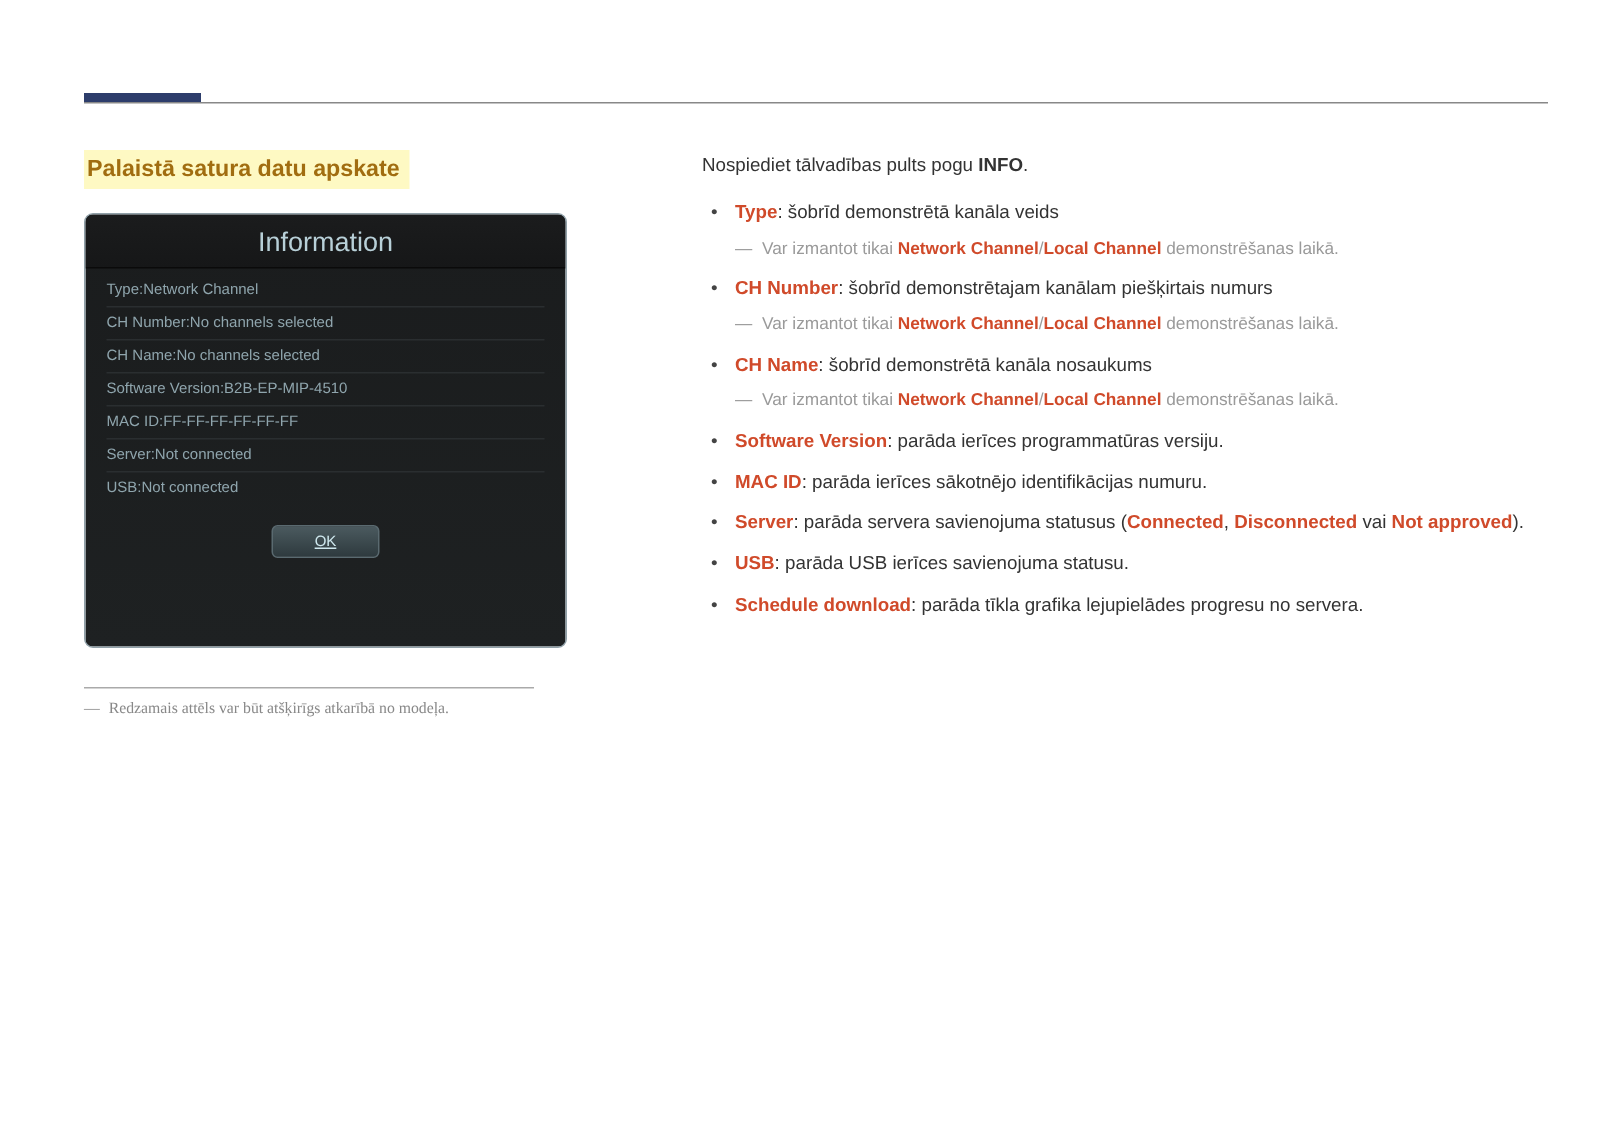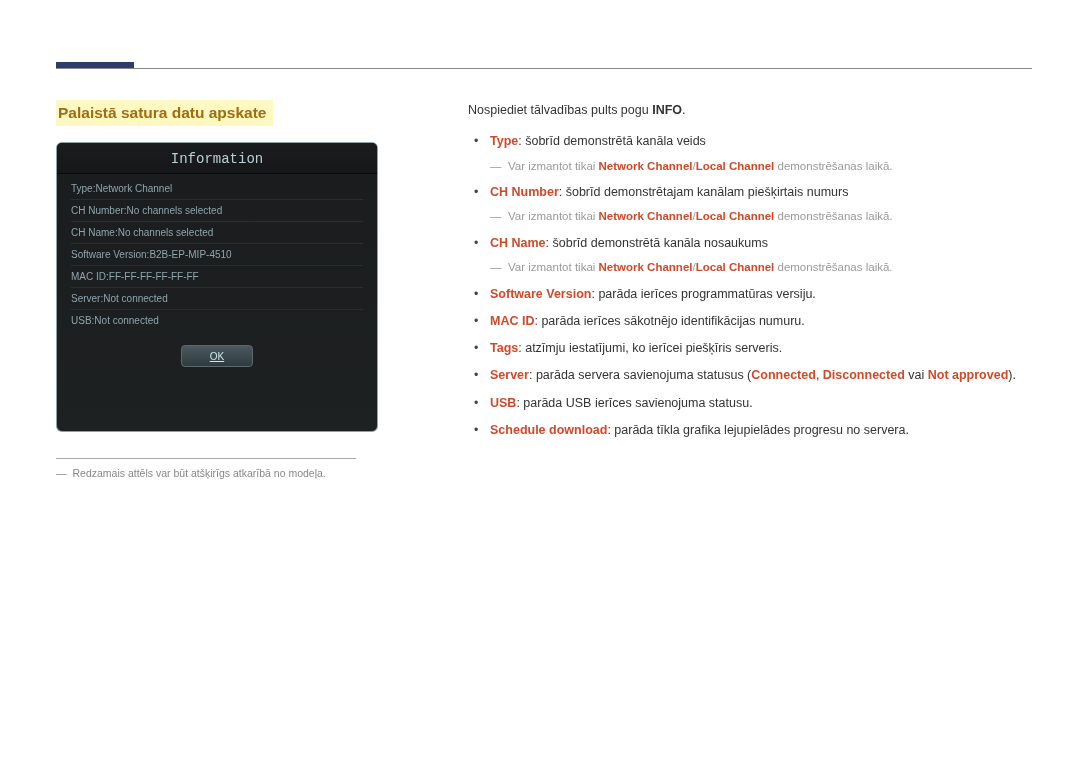--- a/index.html
+++ b/index.html
@@ -53,22 +53,22 @@
   height: 290px;
   background: linear-gradient(#1a1c1d 0%, #1e2122 100%);
   border-radius: 6px;
   border: 1px solid #90a0a8;
   overflow: hidden;
   position: relative;
 }
 .info-title {
   text-align: center;
   color: #b8d0d8;
-  font-family: Liberation Mono, monospace;
-  font-size: 14px;
+  font-family: Liberation Sans, sans-serif;
+  font-size: 18px;
   font-weight: 400;
   padding: 8px 0 6px;
   background: linear-gradient(#1b1c1d, #161718);
   border-bottom: 1px solid #0a0a0a;
 }
 .info-rows {
   padding: 4px 14px;
 }
 .info-row {
   display: flex;
@@ -99,20 +99,21 @@
 }
 .footnote-line {
   margin-top: 26px;
   border-top: 1px solid #aaa;
   width: 300px;
 }
 .footnote {
   font-size: 10.5px;
   color: #888;
   margin-top: 8px;
+  font-family: Liberation Serif, serif;
 }
 .footnote::before {
   content: "―";
   color: #888;
   margin-right: 6px;
 }
 ul.main { list-style: none; padding-left: 20px; }
 ul.main > li {
   position: relative;
   margin-bottom: 6px;
@@ -217,23 +218,20 @@
           <span>Var izmantot tikai </span><span class="em-red">Network Channel</span><span>/</span><span class="em-red">Local Channel</span><span> demonstrēšanas laikā.</span>
         </span>
       </li>
       <li>
         <span class="em-red">Software Version</span><span>: parāda ierīces programmatūras versiju.</span>
       </li>
       <li>
         <span class="em-red">MAC ID</span><span>: parāda ierīces sākotnējo identifikācijas numuru.</span>
       </li>
       <li>
-        <span class="em-red">Tags</span><span>: atzīmju iestatījumi, ko ierīcei piešķīris serveris.</span>
-      </li>
-      <li>
         <span class="em-red">Server</span><span>: parāda servera savienojuma statusus (</span><span class="em-red">Connected</span><span>, </span><span class="em-red">Disconnected</span><span> vai </span><span class="em-red">Not approved</span><span>).</span>
       </li>
       <li>
         <span class="em-red">USB</span><span>: parāda USB ierīces savienojuma statusu.</span>
       </li>
       <li>
         <span class="em-red">Schedule download</span><span>: parāda tīkla grafika lejupielādes progresu no servera.</span>
       </li>
     </ul>
   </div>

